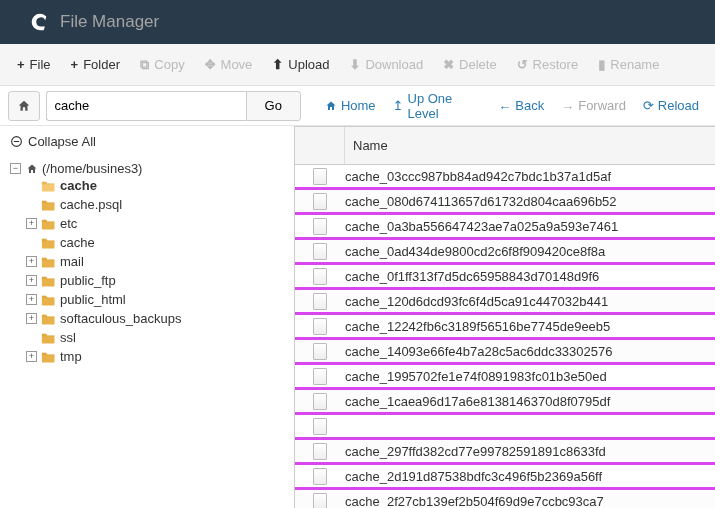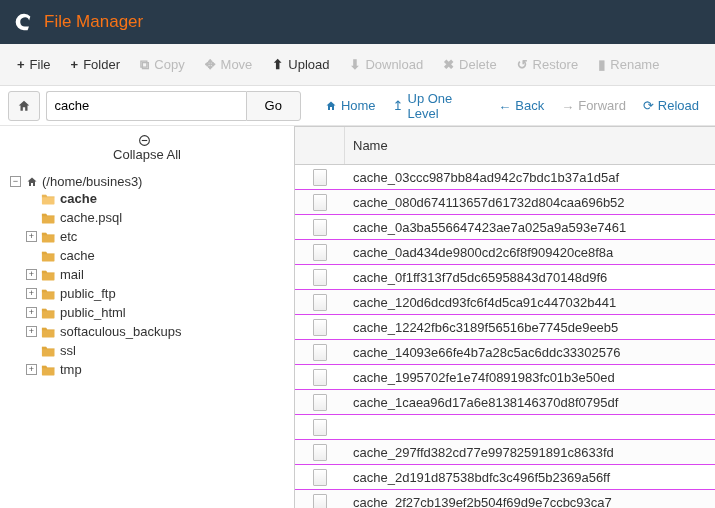--- a/index.html
+++ b/index.html
@@ -1,18 +1,18 @@
 <!DOCTYPE html>
 <html><head>
 <meta charset="utf-8">
 <style>
   * { box-sizing: border-box; margin: 0; padding: 0; }
   body { font-family: -apple-system, BlinkMacSystemFont, "Segoe UI", Arial, sans-serif; font-size: 13px; color: #333; background: #fff; width: 715px; height: 508px; overflow: hidden; }
 
-  .header { background: #293a4a; color: #f97316; height: 44px; display: flex; align-items: center; padding: 0 12px; }
+  .header { background: #293a4a; color: #a3a3a3; height: 44px; display: flex; align-items: center; padding: 0 28px; }
   .header .logo { width: 22px; height: 22px; margin-right: 10px; display:flex; align-items:center; justify-content:center;}
   .header .title { font-size: 17px; font-weight: 400; }
 
   .toolbar { background: #f5f5f5; border-bottom: 1px solid #e0e0e0; height: 42px; display: flex; align-items: center; padding: 0 8px; gap: 2px; }
   .toolbar .btn { display: flex; align-items: center; padding: 6px 9px; font-size: 13px; color: #555; cursor: pointer; border-radius: 3px; }
   .toolbar .btn.enabled { color: #333; }
   .toolbar .btn.disabled { color: #bbb; cursor: default; }
   .toolbar .btn .ic { margin-right: 5px; font-size: 13px; font-weight:bold; }
 
   .navbar { height: 40px; display: flex; align-items: center; padding: 6px 8px; border-bottom: 1px solid #e5e5e5; gap: 6px; }
@@ -20,37 +20,37 @@
   .navbar .path-input { flex: 0 0 200px; height: 30px; border: 1px solid #ccc; border-right:none; border-radius: 3px 0 0 3px; padding: 0 8px; font-size: 13px; }
   .navbar .go-btn { height: 30px; border: 1px solid #ccc; border-radius: 0 3px 3px 0; padding: 0 18px; background: #f7f7f7; font-size:13px; cursor:pointer; margin-left:-6px;}
   .navbar .navlinks { display: flex; margin-left: 10px; gap: 1px; align-items:center;}
   .navbar .nlink { display: flex; align-items: center; padding: 4px 8px; font-size: 13px; cursor: pointer; }
   .navbar .nlink.blue { color: #2a7ab0; }
   .navbar .nlink.grey { color: #aaa; cursor: default; }
   .navbar .nlink .ic { margin-right: 4px; }
 
   .main { display: flex; height: calc(508px - 44px - 42px - 40px); }
   .sidebar { width: 295px; border-right: 1px solid #ccc; padding: 8px 10px; overflow: auto; }
-  .collapse-all { display: flex; align-items: center; font-size: 13px; margin-bottom: 10px; cursor:pointer;flex-direction:column;}
+  .collapse-all { display: flex; align-items: center; font-size: 13px; margin-bottom: 10px; cursor:pointer;}
   .collapse-all .ic { margin-right: 5px; }
 
   .tree { font-size: 13px; }
   .tree ul { list-style: none; padding-left: 16px; }
   .tree li { padding: 2px 0; white-space: nowrap; }
   .tree .row { display: flex; align-items: center; cursor:pointer;}
   .tree .expander { width: 11px; height: 11px; border: 1px solid #999; font-size: 9px; line-height: 9px; text-align: center; margin-right: 4px; color:#555; background:#fff; flex-shrink:0;}
   .tree .expander.blank { border: none; }
   .tree .folder-ic { width: 15px; height: 12px; margin-right: 4px; flex-shrink:0;}
   .tree .bold { font-weight: bold; }
 
   .filegrid { flex: 1; overflow: auto; border-top:1px solid #ccc;}
   .grid-header { display: flex; background: #f5f5f5; border-bottom: 1px solid #ccc; height: 38px; align-items: center; position:sticky; top:0;}
   .grid-header .col-icon { width: 50px; border-right: 1px solid #ddd; height:100%;}
   .grid-header .col-name { padding-left: 8px; font-size: 13px; }
-  .grid-row { display: flex; height: 25px; align-items: center; border-bottom: 1px solid #d946ef; gap: 8px; }
+  .grid-row { display: flex; height: 25px; align-items: center; border-bottom: 3px solid #d946ef; }
   .grid-row:nth-child(even){ background:#fcfcfc;}
   .grid-row .cell-icon { width: 50px; display:flex; justify-content:center;}
   .grid-row .file-ic { width:14px; height:17px; border:1px solid #bbb; background:linear-gradient(#fff,#eee); position:relative; border-radius:1px;}
   .grid-row .cell-name { font-size: 13px; color:#333;}
 
   svg { display:block; }
 </style>
 </head>
 <body>
 

